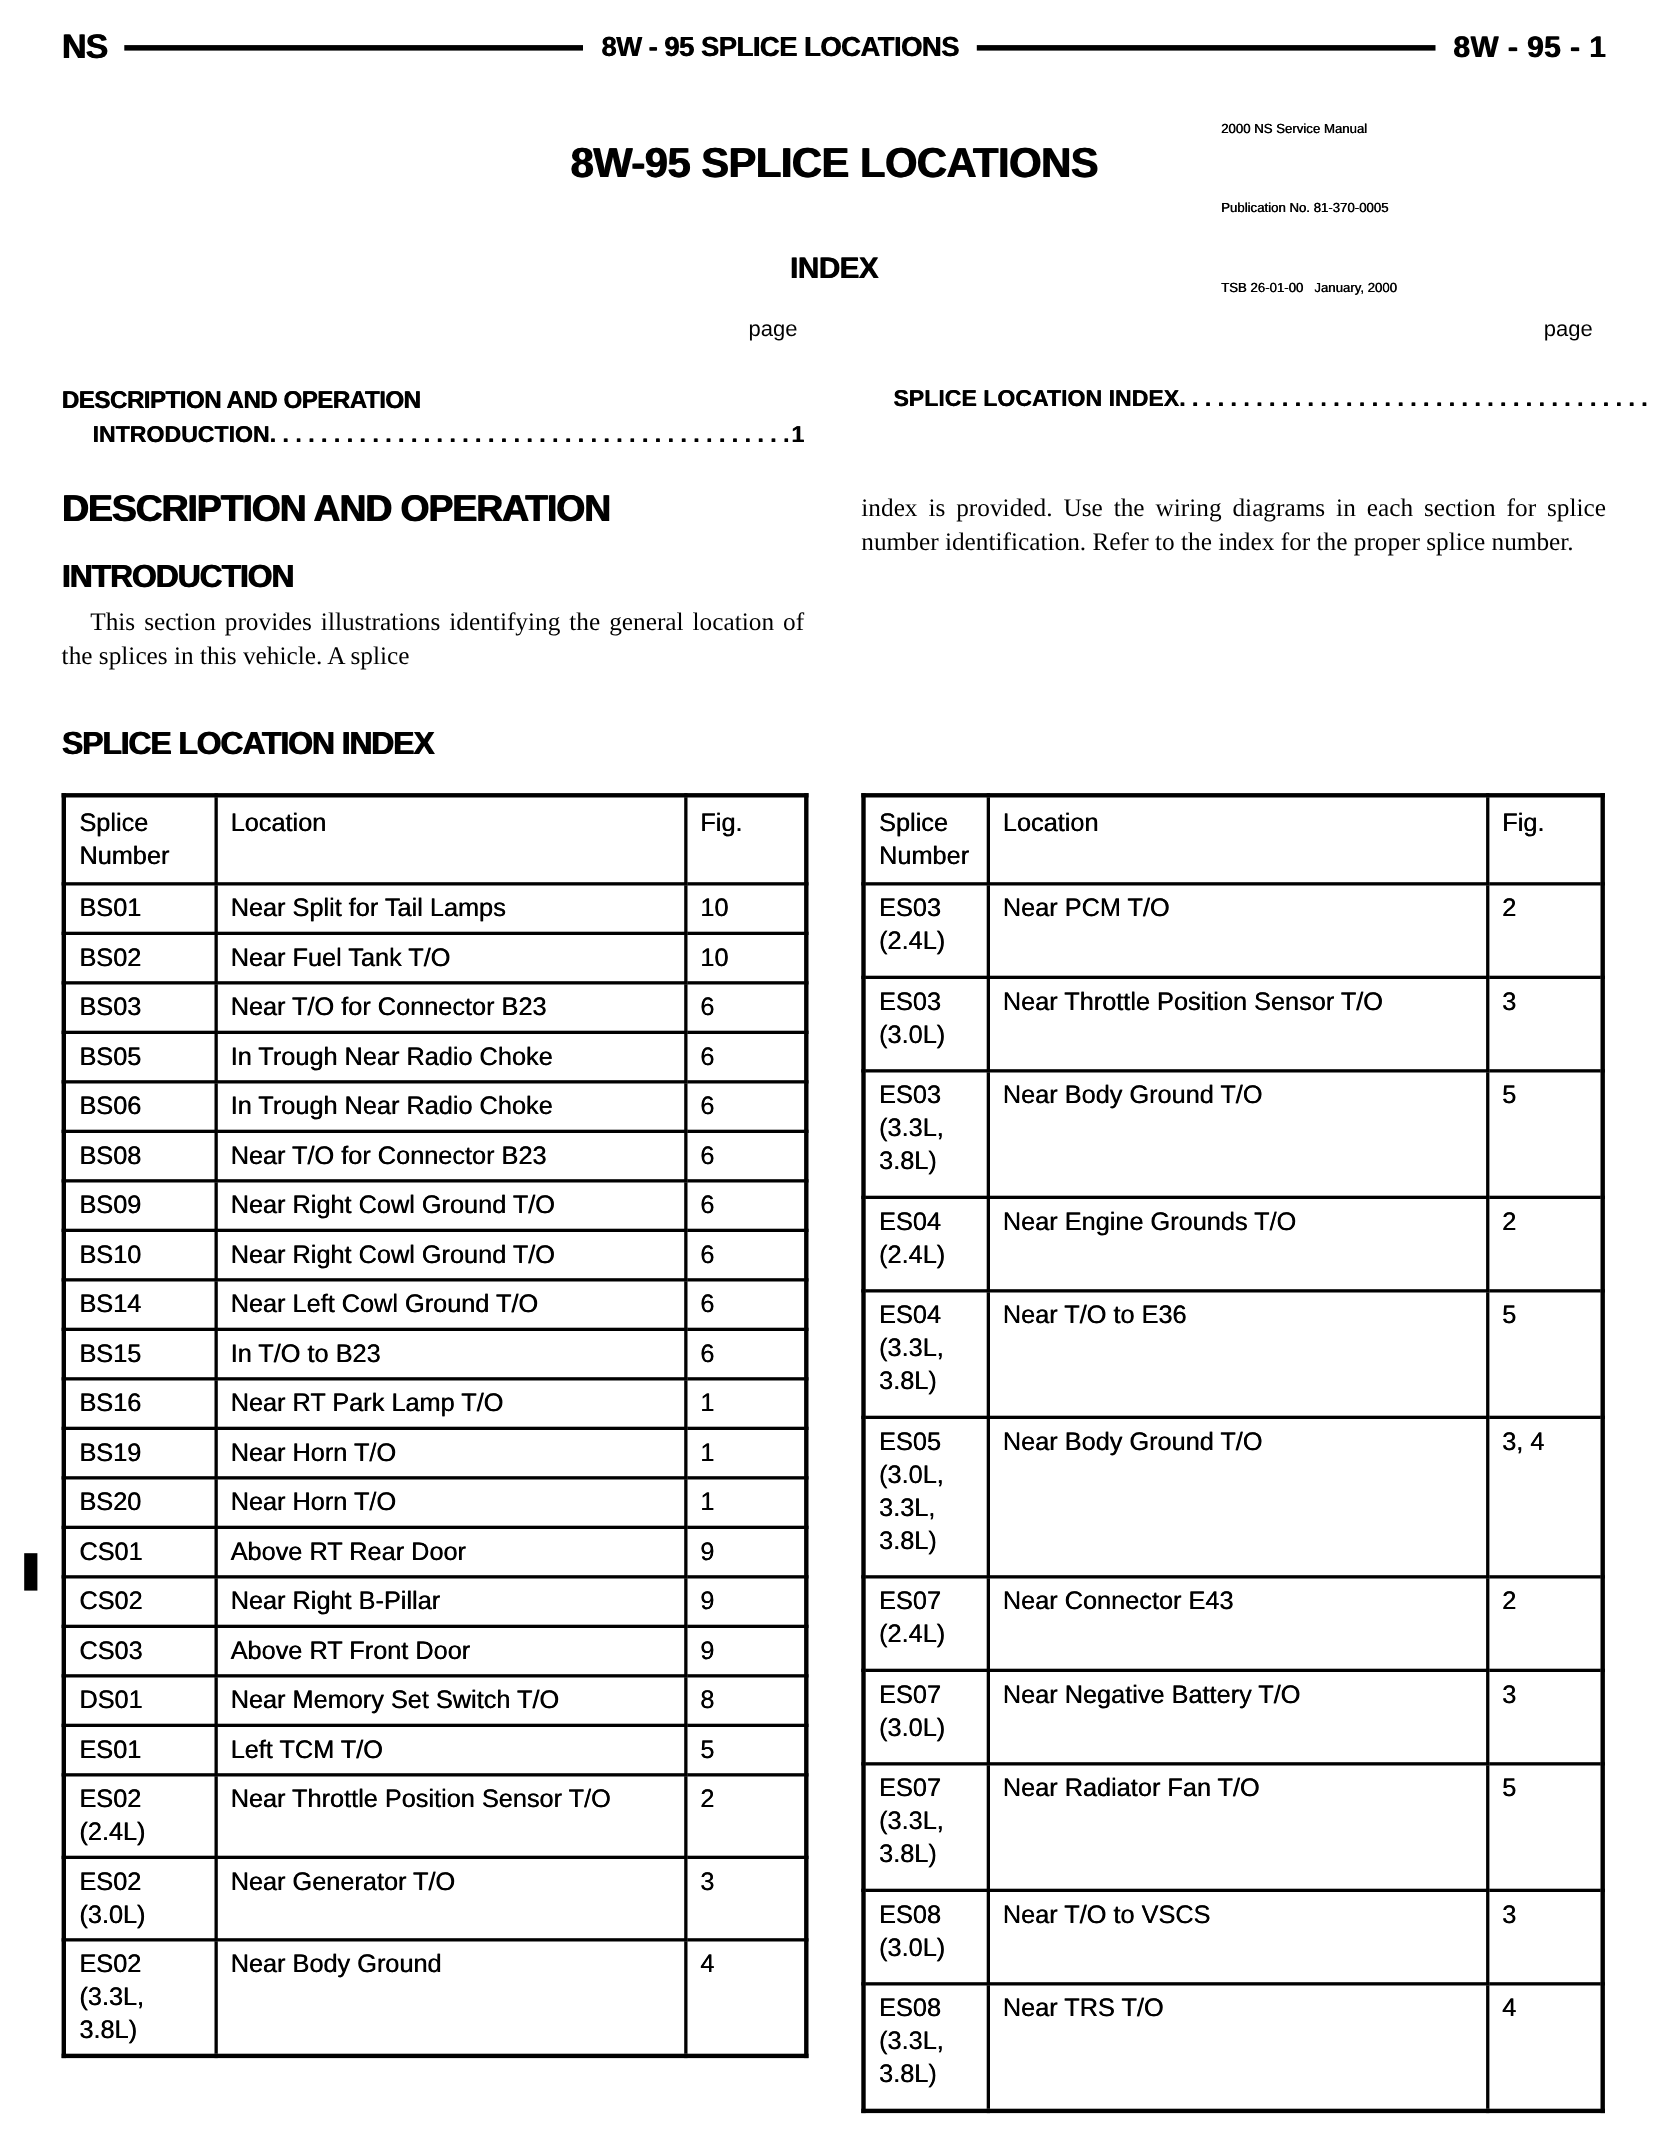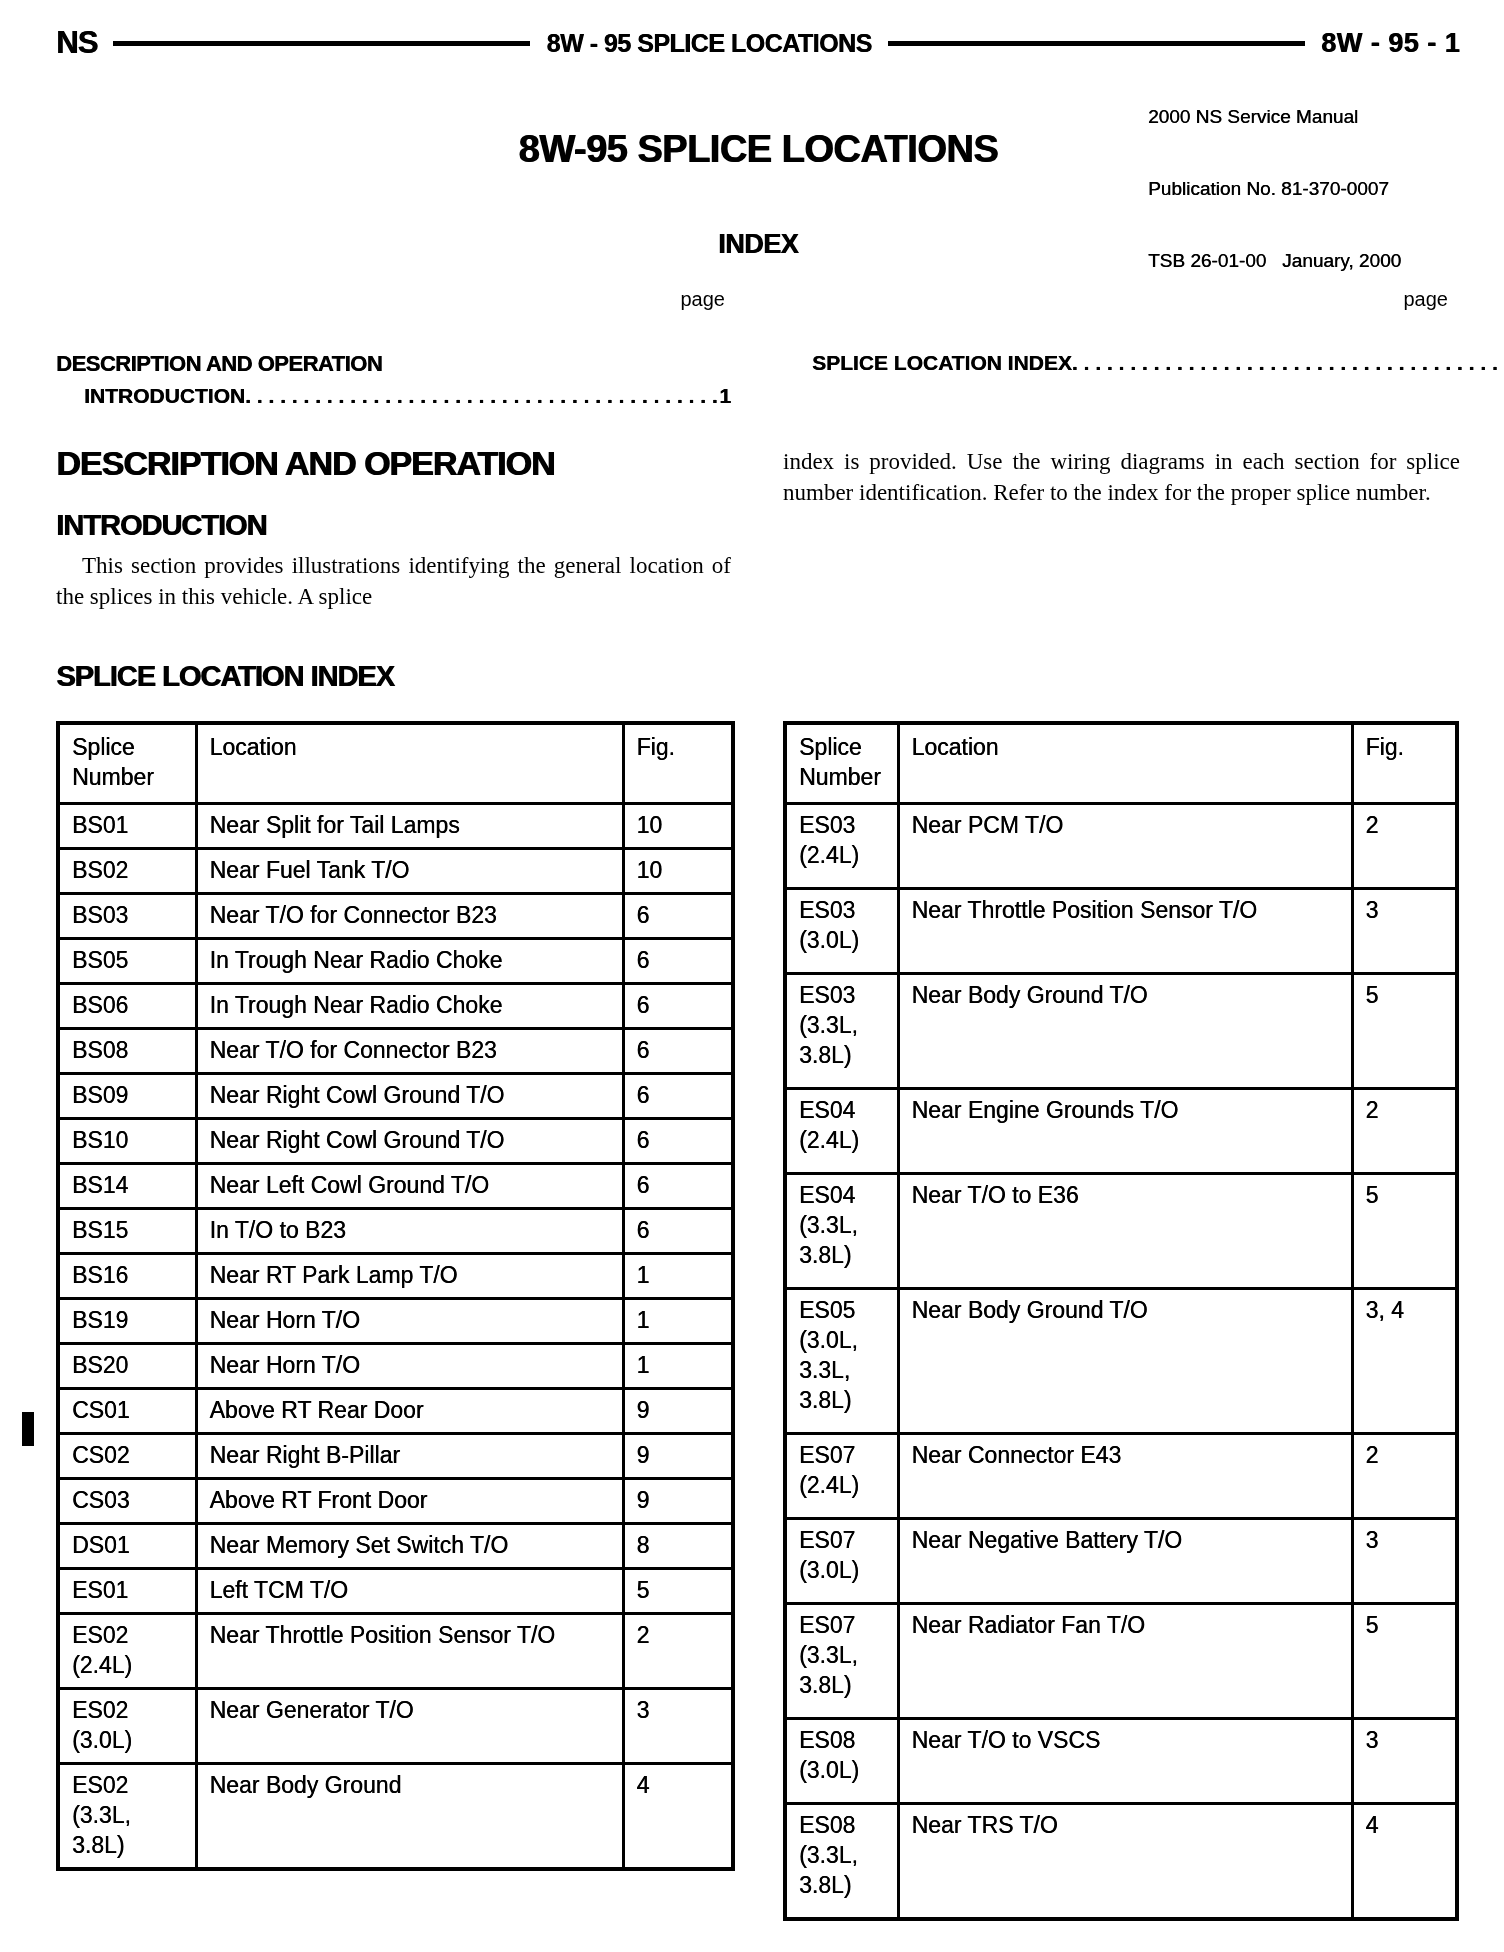--- a/index.html
+++ b/index.html
@@ -17,22 +17,22 @@
   }
 
   
   .hdr { display: flex; align-items: center; height: 42px; }
   .hdr-ns { font-size: 31px; font-weight: bold; letter-spacing: -1px; text-shadow: 0.8px 0 0 #000; }
   .hdr-rule { flex: 1; height: 5px; background: #000; margin: 0 16px; }
   .hdr-center { font-size: 25px; font-weight: bold; letter-spacing: -0.5px; text-shadow: 0.6px 0 0 #000; }
   .hdr-code { font-size: 27px; font-weight: bold; letter-spacing: 0.5px; text-shadow: 0.8px 0 0 #000; }
 
   .pubinfo {
-    position: absolute; left: 1148px; top: 57px;
-    font-size: 19px; line-height: 24px; white-space: pre;
+    position: absolute; left: 1110px; top: 57px;
+    font-size: 12px; line-height: 24px; white-space: pre;
     text-shadow: 0.4px 0 0 #000;
   }
 
   
   .doc-title {
     margin-top: 64px; text-align: center;
     font-size: 38px; font-weight: bold; letter-spacing: -0.5px;
     text-shadow: 1px 0 0 #000;
   }
   .index-h {
@@ -107,21 +107,21 @@
   <div class="hdr">
     <span class="hdr-ns">NS</span>
     <span class="hdr-rule"></span>
     <span class="hdr-center">8W - 95 SPLICE LOCATIONS</span>
     <span class="hdr-rule"></span>
     <span class="hdr-code">8W - 95 - 1</span>
   </div>
 
   <div class="pubinfo">
     <div>2000 NS Service Manual</div>
-    <div>Publication No. 81-370-0007</div>
+    <div>Publication No. 81-370-0005</div>
     <div>TSB 26-01-00   January, 2000</div>
   </div>
 
   <div class="doc-title">8W-95 SPLICE LOCATIONS</div>
 
   <div class="index-h">INDEX</div>
 
   <div class="cols page-labels">
     <span class="pl-left">page</span>
     <span class="pl-right">page</span>

